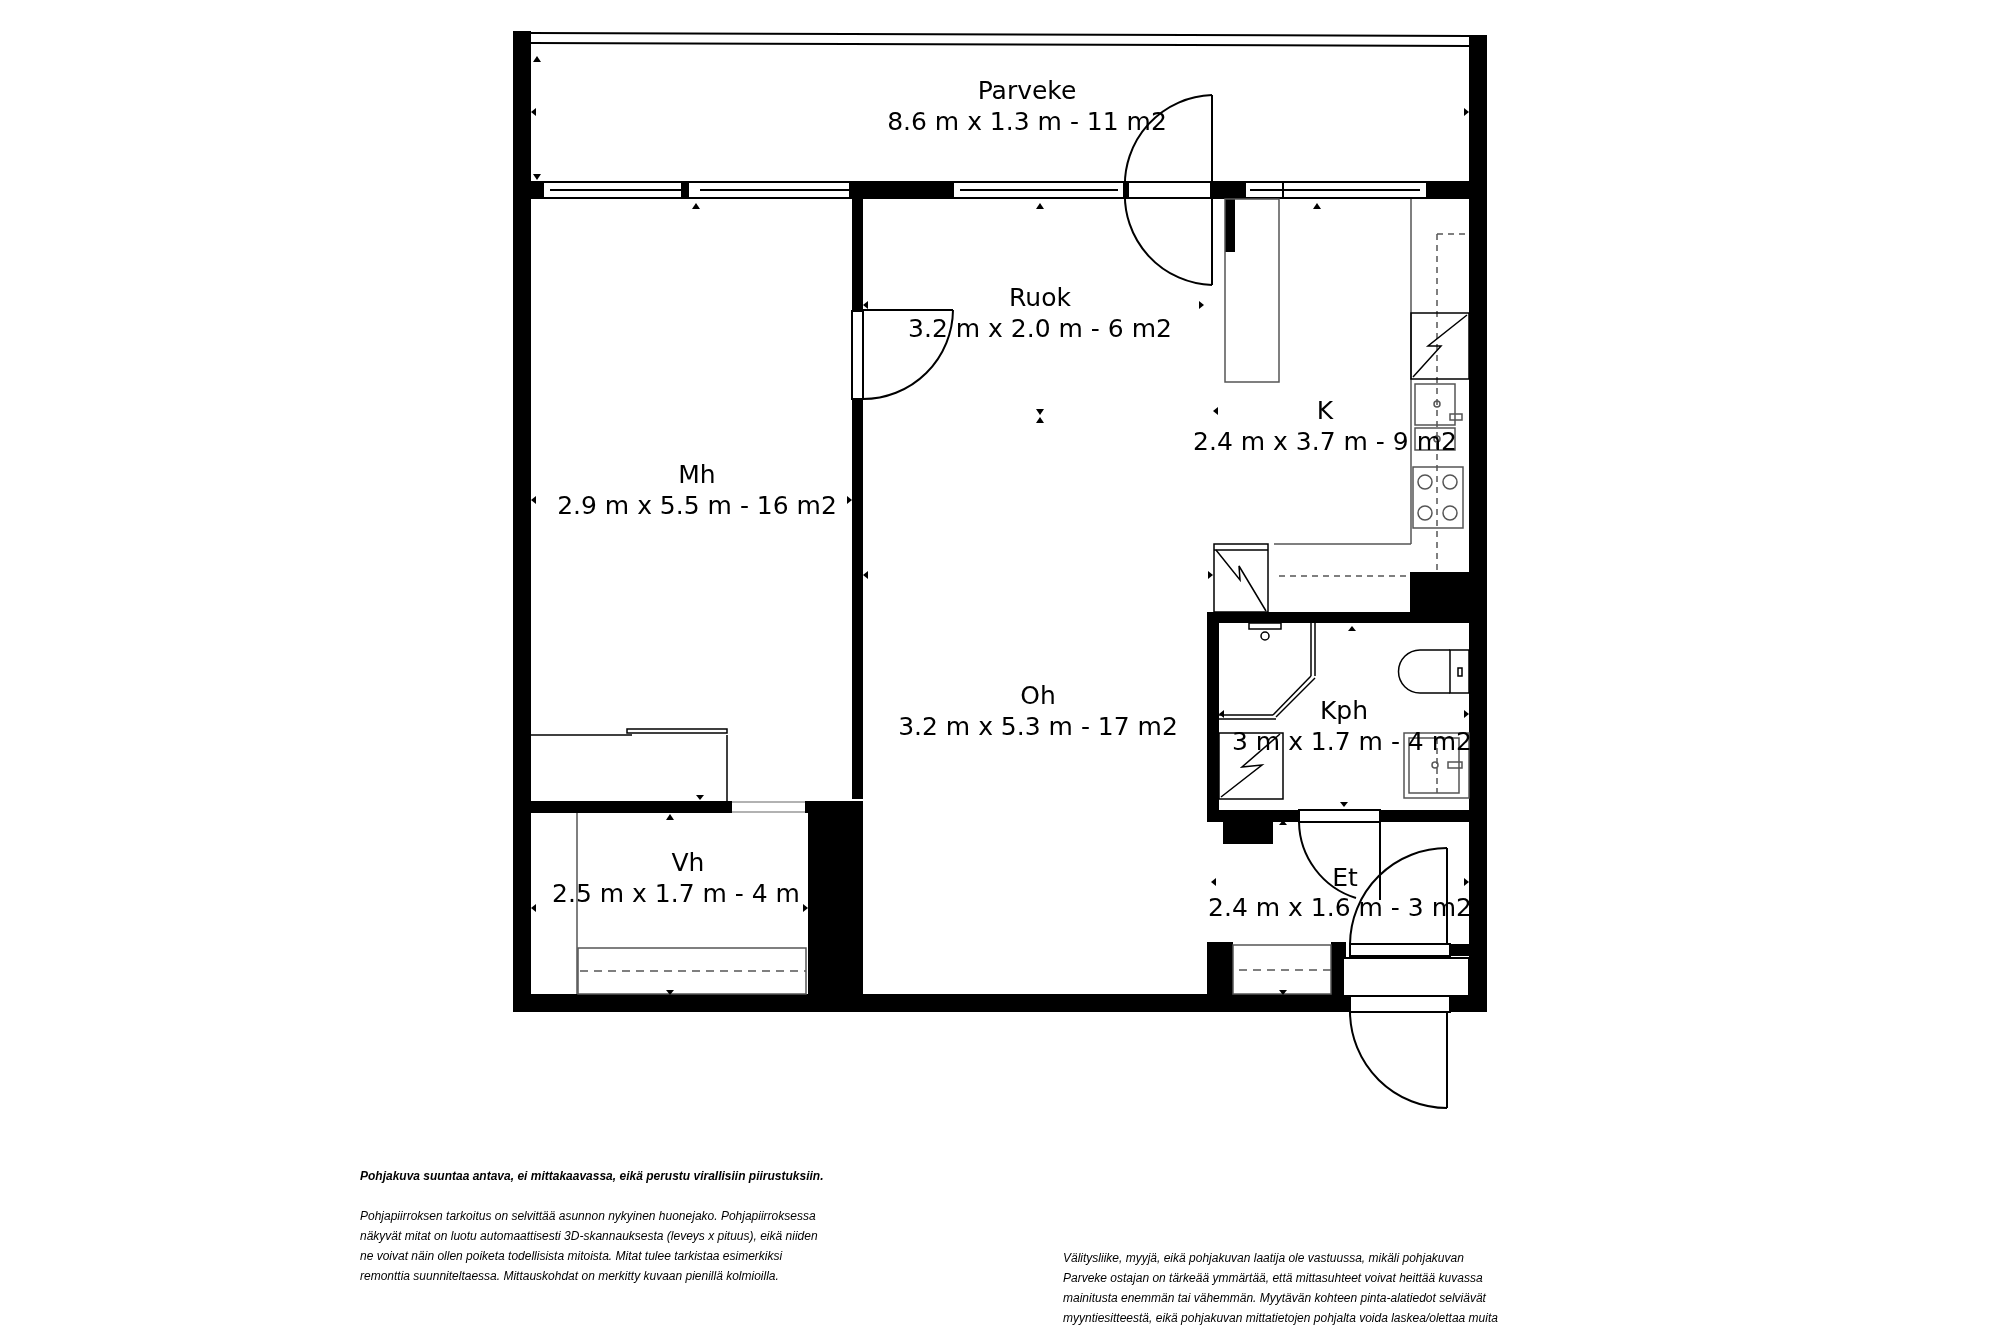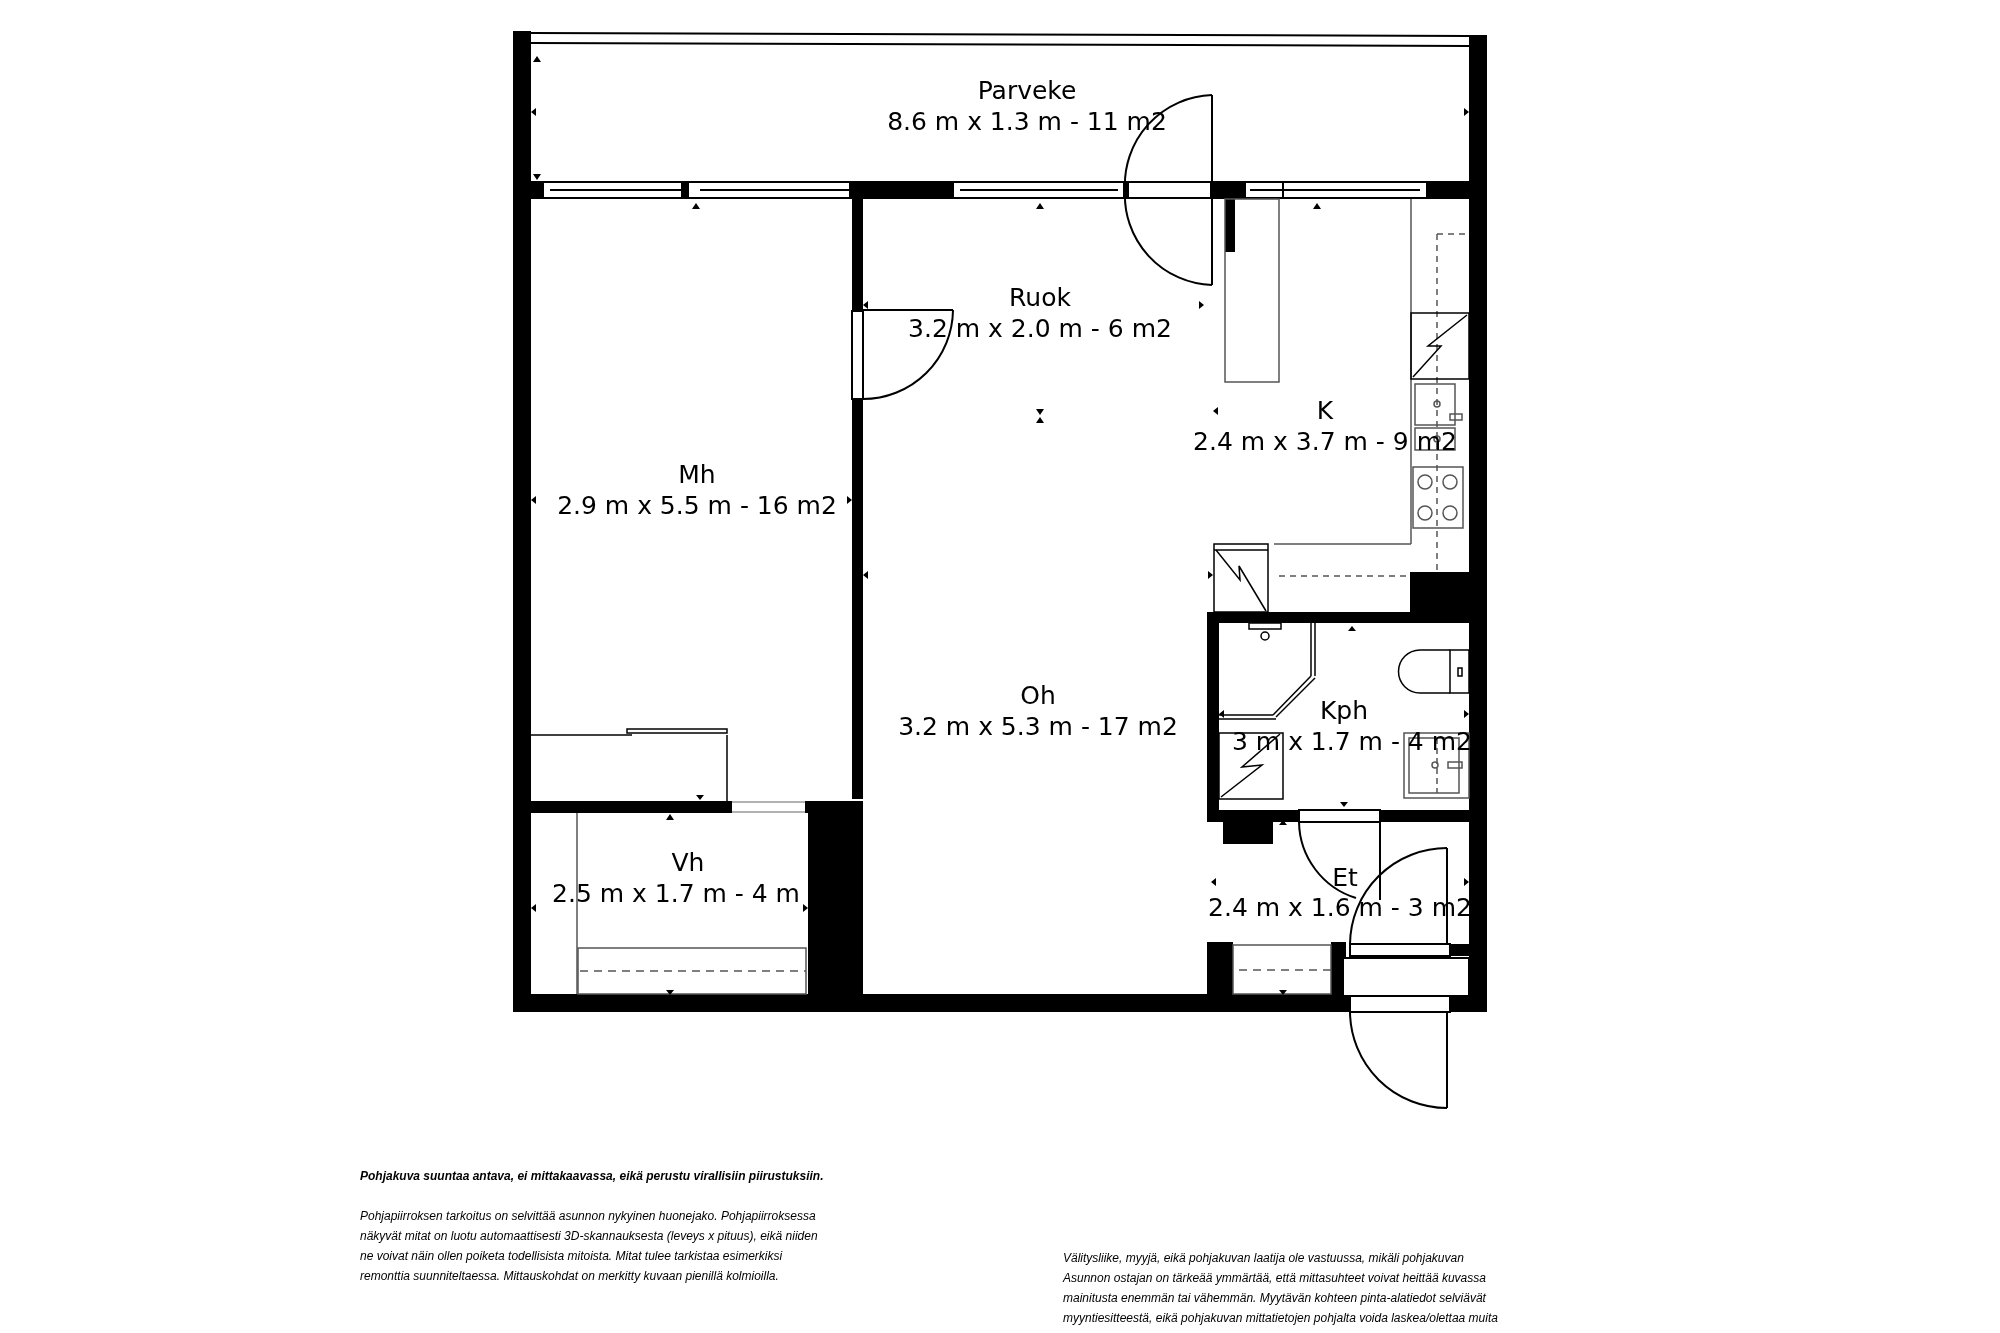--- a/index.html
+++ b/index.html
@@ -271,16 +271,16 @@
   <p class="bold">Pohjakuva suuntaa antava, ei mittakaavassa, eikä perustu virallisiin piirustuksiin.</p>
   <div class="gap"></div>
   <p>Pohjapiirroksen tarkoitus on selvittää asunnon nykyinen huonejako. Pohjapiirroksessa</p>
   <p>näkyvät mitat on luotu automaattisesti 3D-skannauksesta (leveys x pituus), eikä niiden</p>
   <p>ne voivat näin ollen poiketa todellisista mitoista. Mitat tulee tarkistaa esimerkiksi</p>
   <p>remonttia suunniteltaessa. Mittauskohdat on merkitty kuvaan pienillä kolmioilla.</p>
 </div>
 
 <div id="notes-right" class="notes">
   <p>Välitysliike, myyjä, eikä pohjakuvan laatija ole vastuussa, mikäli pohjakuvan</p>
-  <p>Asunnon ostajan on tärkeää ymmärtää, että mittasuhteet voivat heittää kuvassa</p>
+  <p>Parveke ostajan on tärkeää ymmärtää, että mittasuhteet voivat heittää kuvassa</p>
   <p>mainitusta enemmän tai vähemmän. Myytävän kohteen pinta-alatiedot selviävät</p>
   <p>myyntiesitteestä, eikä pohjakuvan mittatietojen pohjalta voida laskea/olettaa muita</p>
 </div>
 
 </body></html>

